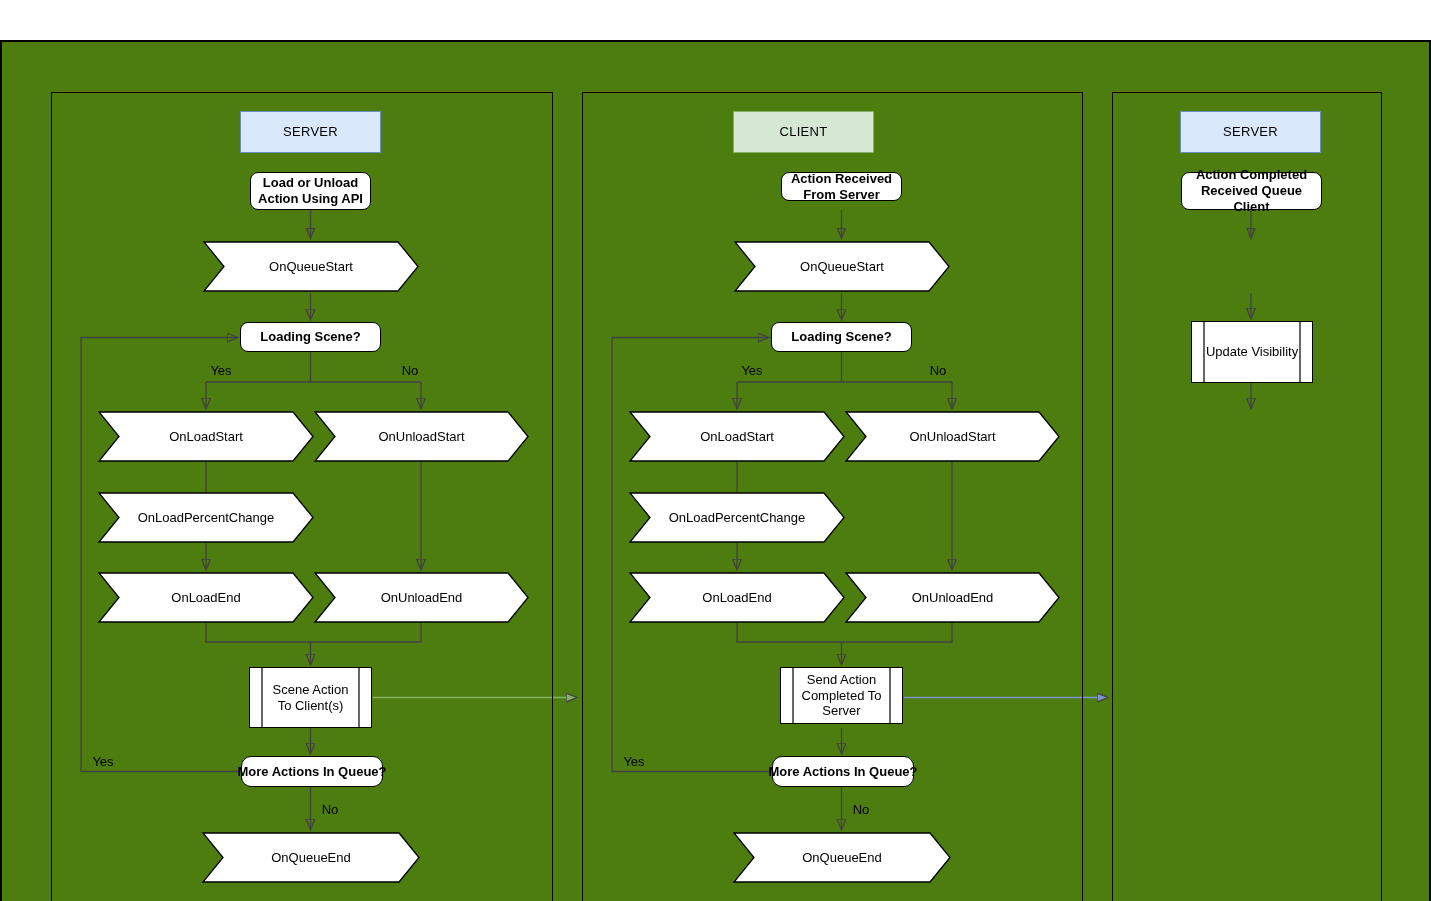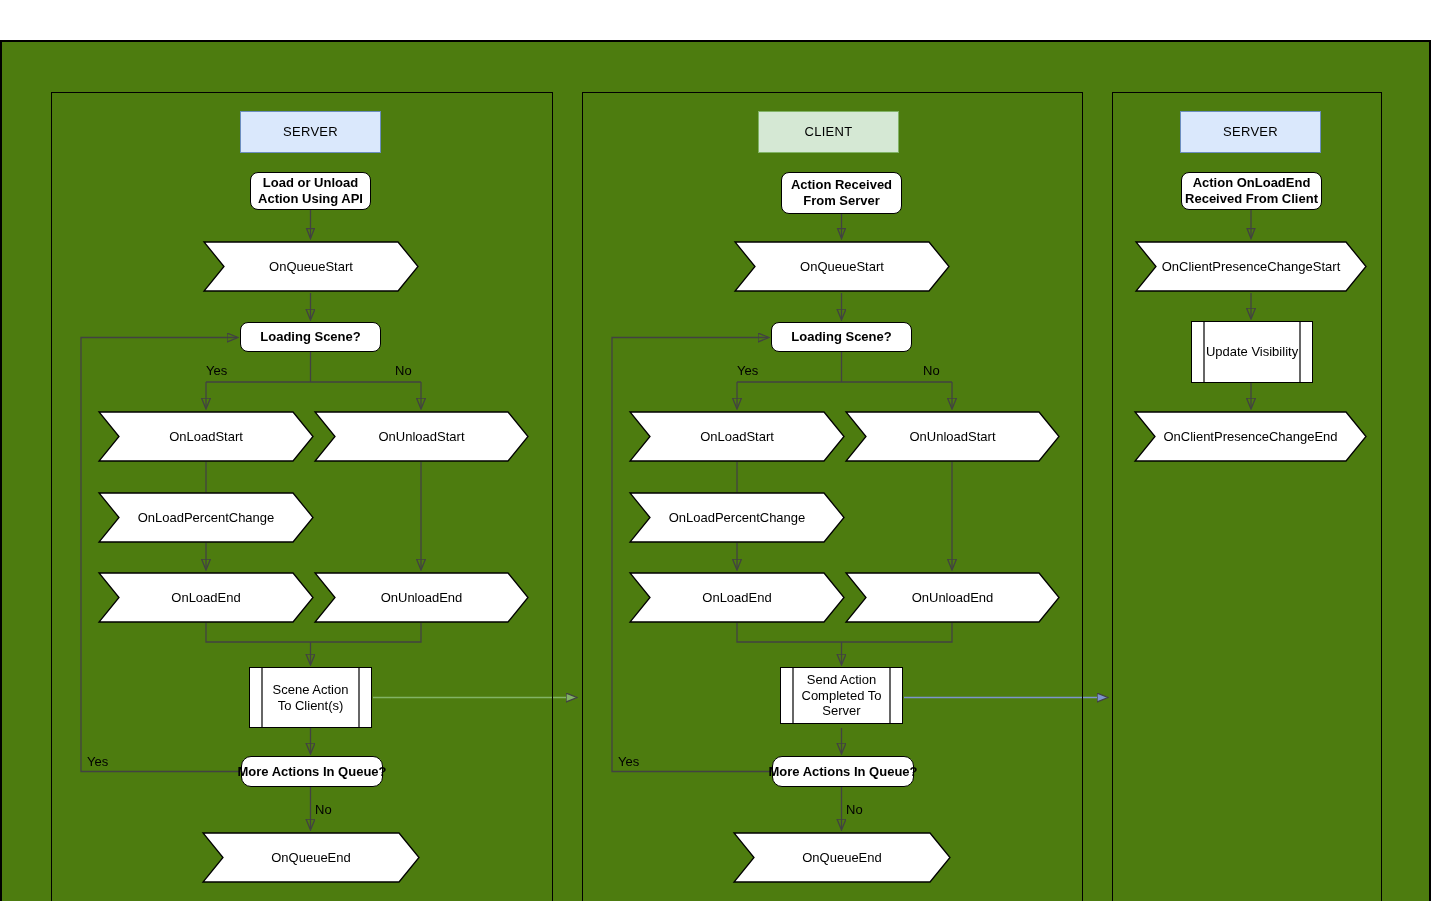--- a/index.html
+++ b/index.html
@@ -24,21 +24,21 @@
   .predef{background:#fff;border:1.3px solid #000;}
   .predef::before,.predef::after{content:"";position:absolute;top:0;bottom:0;width:2px;background:#666;}
   .predef::before{left:11px;}
   .predef::after{right:11px;}
   .chevron{background:transparent;border:none;}
   .chevron svg{position:absolute;left:0;top:0;width:100%;height:100%;overflow:visible;}
   .chevron polygon{fill:#fff;stroke:#000;stroke-width:1.3;}
   .chevron .lbl{position:relative;padding:0 24px;}
   .predef .lbl{padding:0 16px;}
   .nw .lbl{white-space:nowrap;}
-  .edge-label{position:absolute;font-size:13px;}
+  .edge-label{position:absolute;font-size:13px;text-align:center;}
 </style>
 </head>
 <body>
 
 <div id="canvas">
 
   <svg id="edges">
     <defs>
       <marker id="mB" markerUnits="userSpaceOnUse" markerWidth="12" markerHeight="10" refX="10" refY="4.5" orient="auto">
         <path d="M0,0 L11,4.5 L0,9 Z" fill="#000" stroke="none"></path>
@@ -158,24 +158,24 @@
     <span class="lbl">More Actions In Queue?</span>
   </div>
   <div class="edge-label" style="left:313px;top:760px;width:30px">No</div>
   <div class="node chevron" style="left:200px;top:790px;width:218px;height:51px">
     <svg viewBox="0 0 218 51" preserveAspectRatio="none">
         <polygon points="1,1 197,1 217,25.5 197,50 1,50 21,25.5"></polygon>
       </svg>
     <span class="lbl">OnQueueEnd</span>
   </div>
 
-  <div class="node hdr green" style="left:756px;top:69px;width:141px;height:42px">
+  <div class="node hdr green" style="left:731px;top:69px;width:141px;height:42px">
     <span class="lbl">CLIENT</span>
   </div>
-  <div class="node rounded" style="left:779px;top:130px;width:121px;height:42px">
+  <div class="node rounded" style="left:779px;top:130px;width:121px;height:29px">
     <span class="lbl">Action Received From Server</span>
   </div>
   <div class="node chevron" style="left:732px;top:199px;width:216px;height:51px">
     <svg viewBox="0 0 216 51" preserveAspectRatio="none">
         <polygon points="1,1 195,1 215,25.5 195,50 1,50 21,25.5"></polygon>
       </svg>
     <span class="lbl">OnQueueStart</span>
   </div>
   <div class="node rounded nw" style="left:769px;top:280px;width:141px;height:30px">
     <span class="lbl">Loading Scene?</span>
@@ -224,31 +224,19 @@
     <svg viewBox="0 0 218 51" preserveAspectRatio="none">
         <polygon points="1,1 197,1 217,25.5 197,50 1,50 21,25.5"></polygon>
       </svg>
     <span class="lbl">OnQueueEnd</span>
   </div>
 
   <div class="node hdr blue" style="left:1178px;top:69px;width:141px;height:42px">
     <span class="lbl">SERVER</span>
   </div>
   <div class="node rounded" style="left:1179px;top:130px;width:141px;height:38px">
-    <span class="lbl">Action OnLoadEnd Received From Client</span>
-  </div>
-  <div class="node chevron nw" style="left:1133px;top:199px;width:232px;height:51px">
-    <svg viewBox="0 0 232 51" preserveAspectRatio="none">
-        <polygon points="1,1 211,1 231,25.5 211,50 1,50 21,25.5"></polygon>
-      </svg>
-    <span class="lbl">OnClientPresenceChangeStart</span>
+    <span class="lbl">Action Completed Received Queue Client</span>
   </div>
   <div class="node predef nw" style="left:1189px;top:279px;width:122px;height:62px">
     <span class="lbl">Update Visibility</span>
   </div>
-  <div class="node chevron nw" style="left:1132px;top:369px;width:233px;height:51px">
-    <svg viewBox="0 0 233 51" preserveAspectRatio="none">
-        <polygon points="1,1 212,1 232,25.5 212,50 1,50 21,25.5"></polygon>
-      </svg>
-    <span class="lbl">OnClientPresenceChangeEnd</span>
-  </div>
 
 </div>
 
 </body></html>

